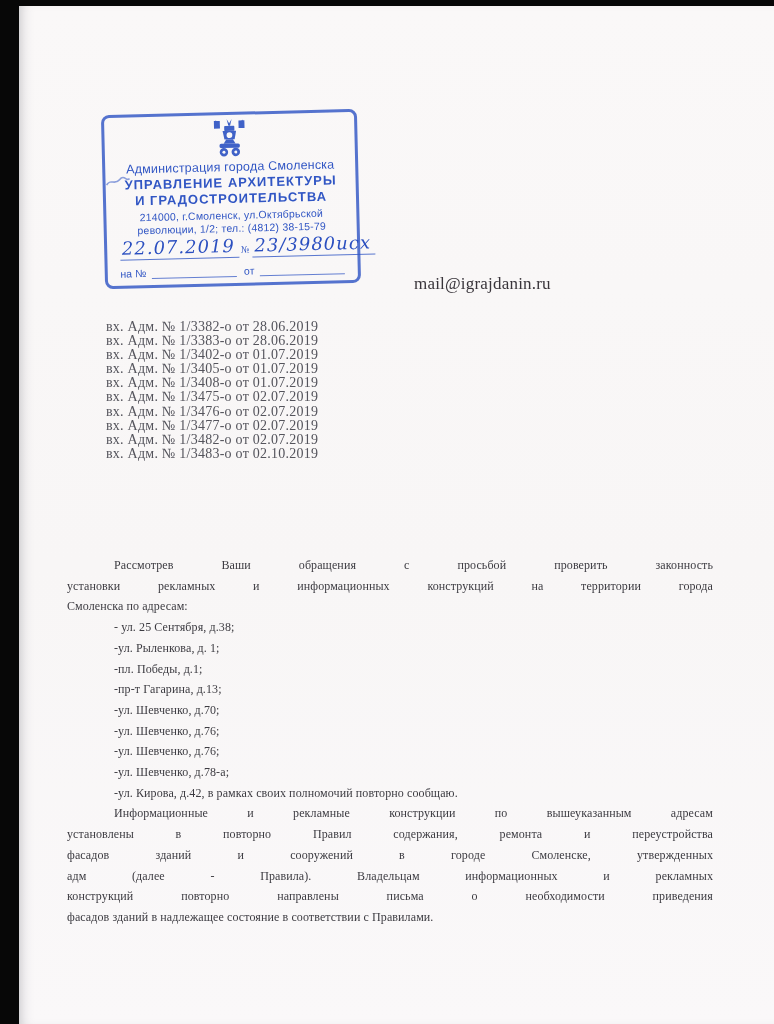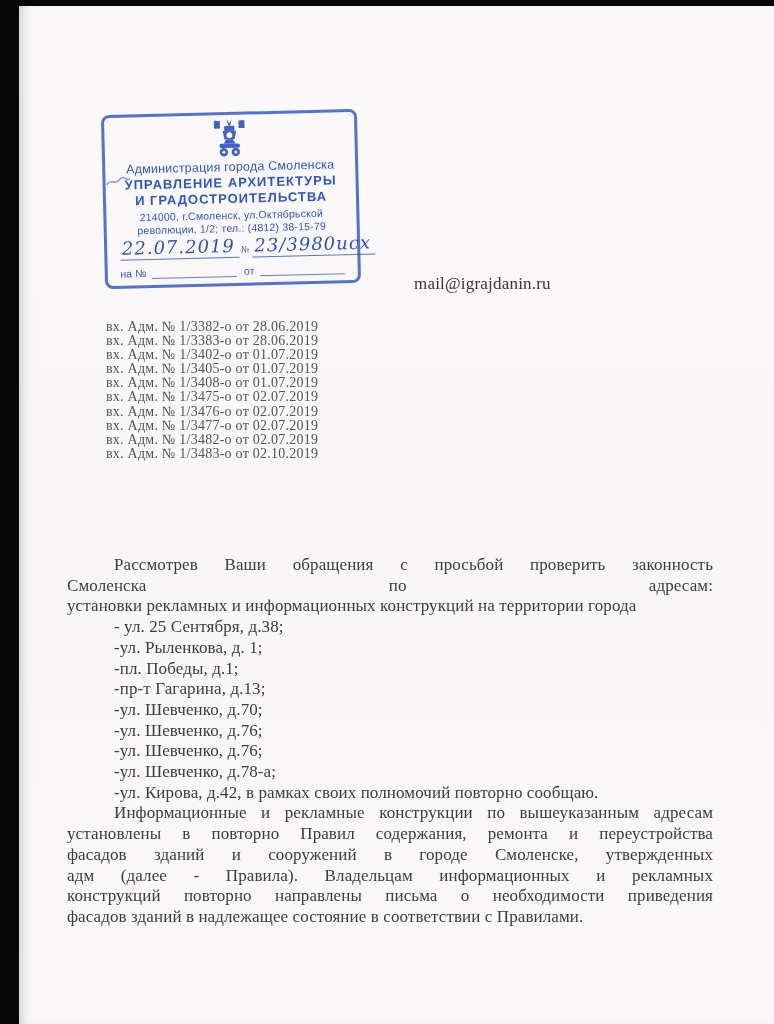--- a/index.html
+++ b/index.html
@@ -61,21 +61,21 @@
   
   .refs {
     position: absolute; left: 87px; top: 314px;
     font-size: 14px; line-height: 14.1px;
     color: #54545c; letter-spacing: 0.25px;
   }
 
   
   .body-text {
     position: absolute; left: 48px; top: 549px; width: 646px;
-    font-size: 17px; line-height: 20.7px;
+    font-size: 12px; line-height: 20.7px;
     color: #3c3b41; letter-spacing: 0.1px;
   }
   .par .line { text-align: justify; text-align-last: justify; }
   .par .line:last-child { text-align-last: left; }
   .par .line:first-child { padding-left: 47px; box-sizing: border-box; }
   .addr-list .addr-line { margin-left: 47px; }
 </style>
 </head>
 <body>
 
@@ -135,22 +135,22 @@
       <div class="ref-line">вх. Адм.  № 1/3475-о от 02.07.2019</div>
       <div class="ref-line">вх. Адм.  № 1/3476-о от 02.07.2019</div>
       <div class="ref-line">вх. Адм.  № 1/3477-о от 02.07.2019</div>
       <div class="ref-line">вх. Адм.  № 1/3482-о от 02.07.2019</div>
       <div class="ref-line">вх. Адм.  № 1/3483-о от 02.10.2019</div>
     </div>
 
   <div class="body-text">
     <div class="par">
         <div class="line">Рассмотрев Ваши обращения с просьбой проверить законность</div>
+        <div class="line">установки рекламных и информационных конструкций на территории города</div>
         <div class="line">Смоленска по адресам:</div>
-        <div class="line">установки рекламных и информационных конструкций на территории города</div>
       </div>
     <div class="addr-list">
         <div class="addr-line">- ул. 25 Сентября, д.38;</div>
         <div class="addr-line">-ул. Рыленкова, д. 1;</div>
         <div class="addr-line">-пл. Победы, д.1;</div>
         <div class="addr-line">-пр-т Гагарина, д.13;</div>
         <div class="addr-line">-ул. Шевченко, д.70;</div>
         <div class="addr-line">-ул. Шевченко, д.76;</div>
         <div class="addr-line">-ул. Шевченко, д.76;</div>
         <div class="addr-line">-ул. Шевченко, д.78-а;</div>

